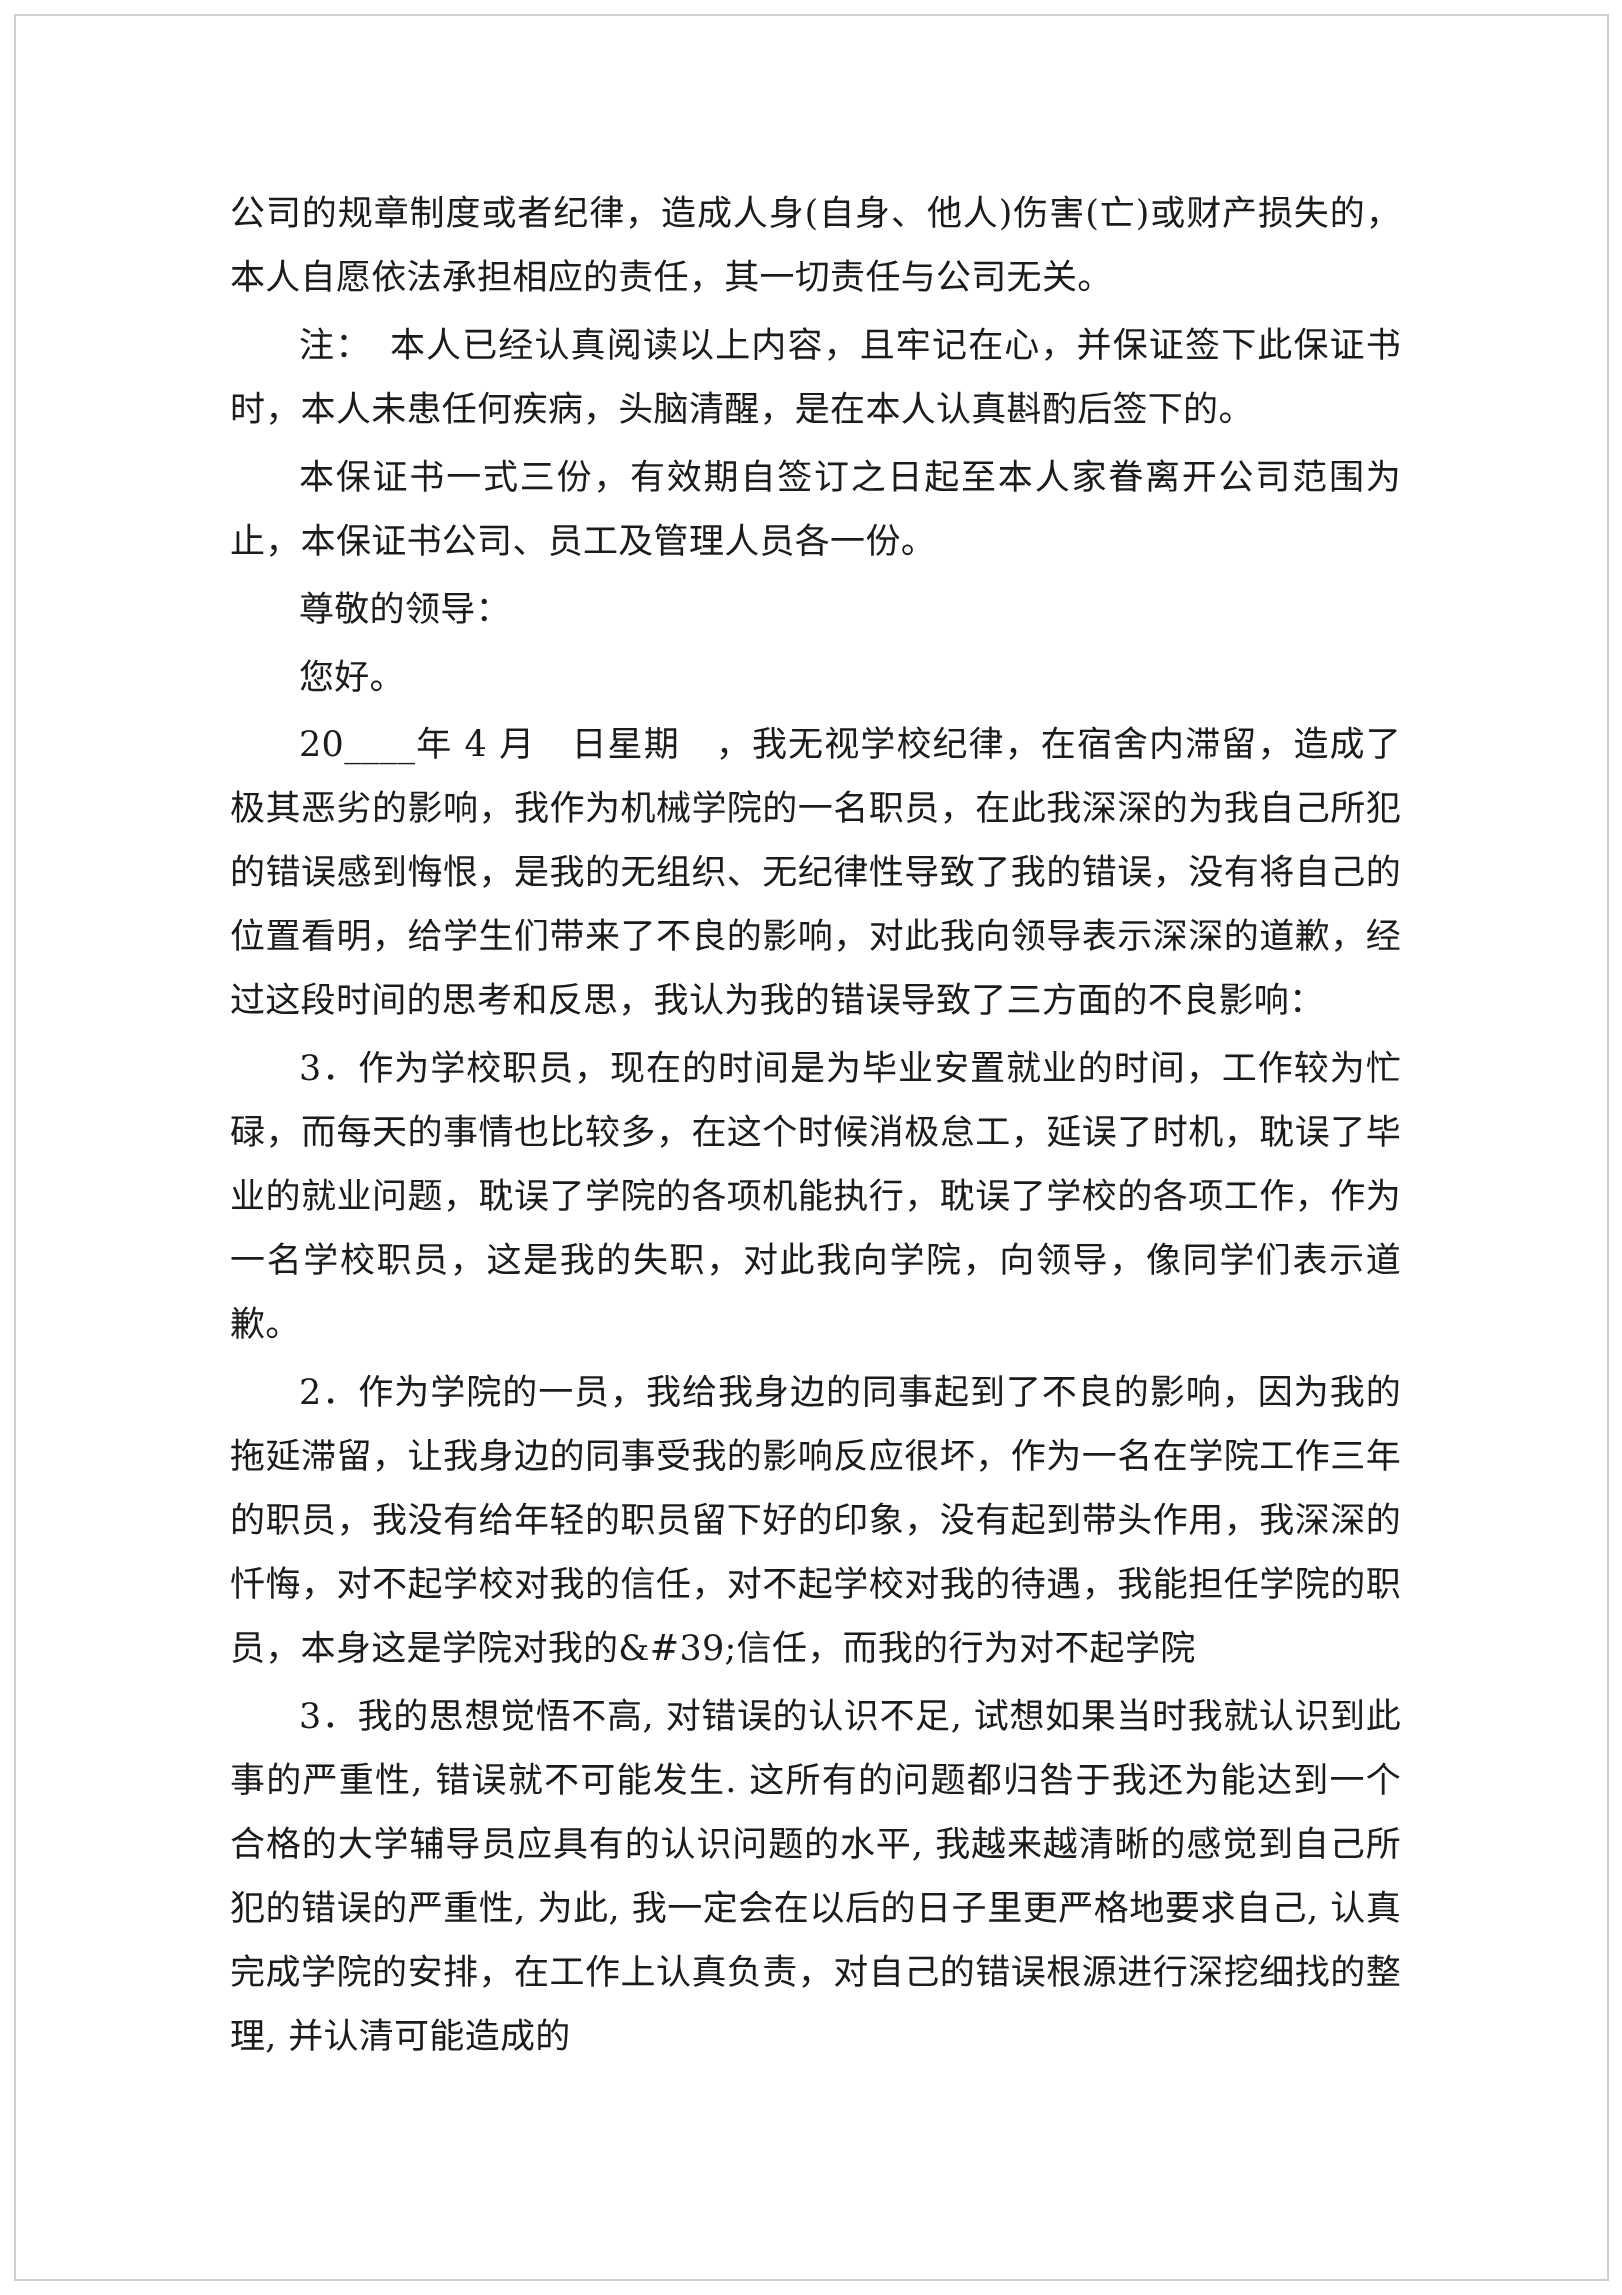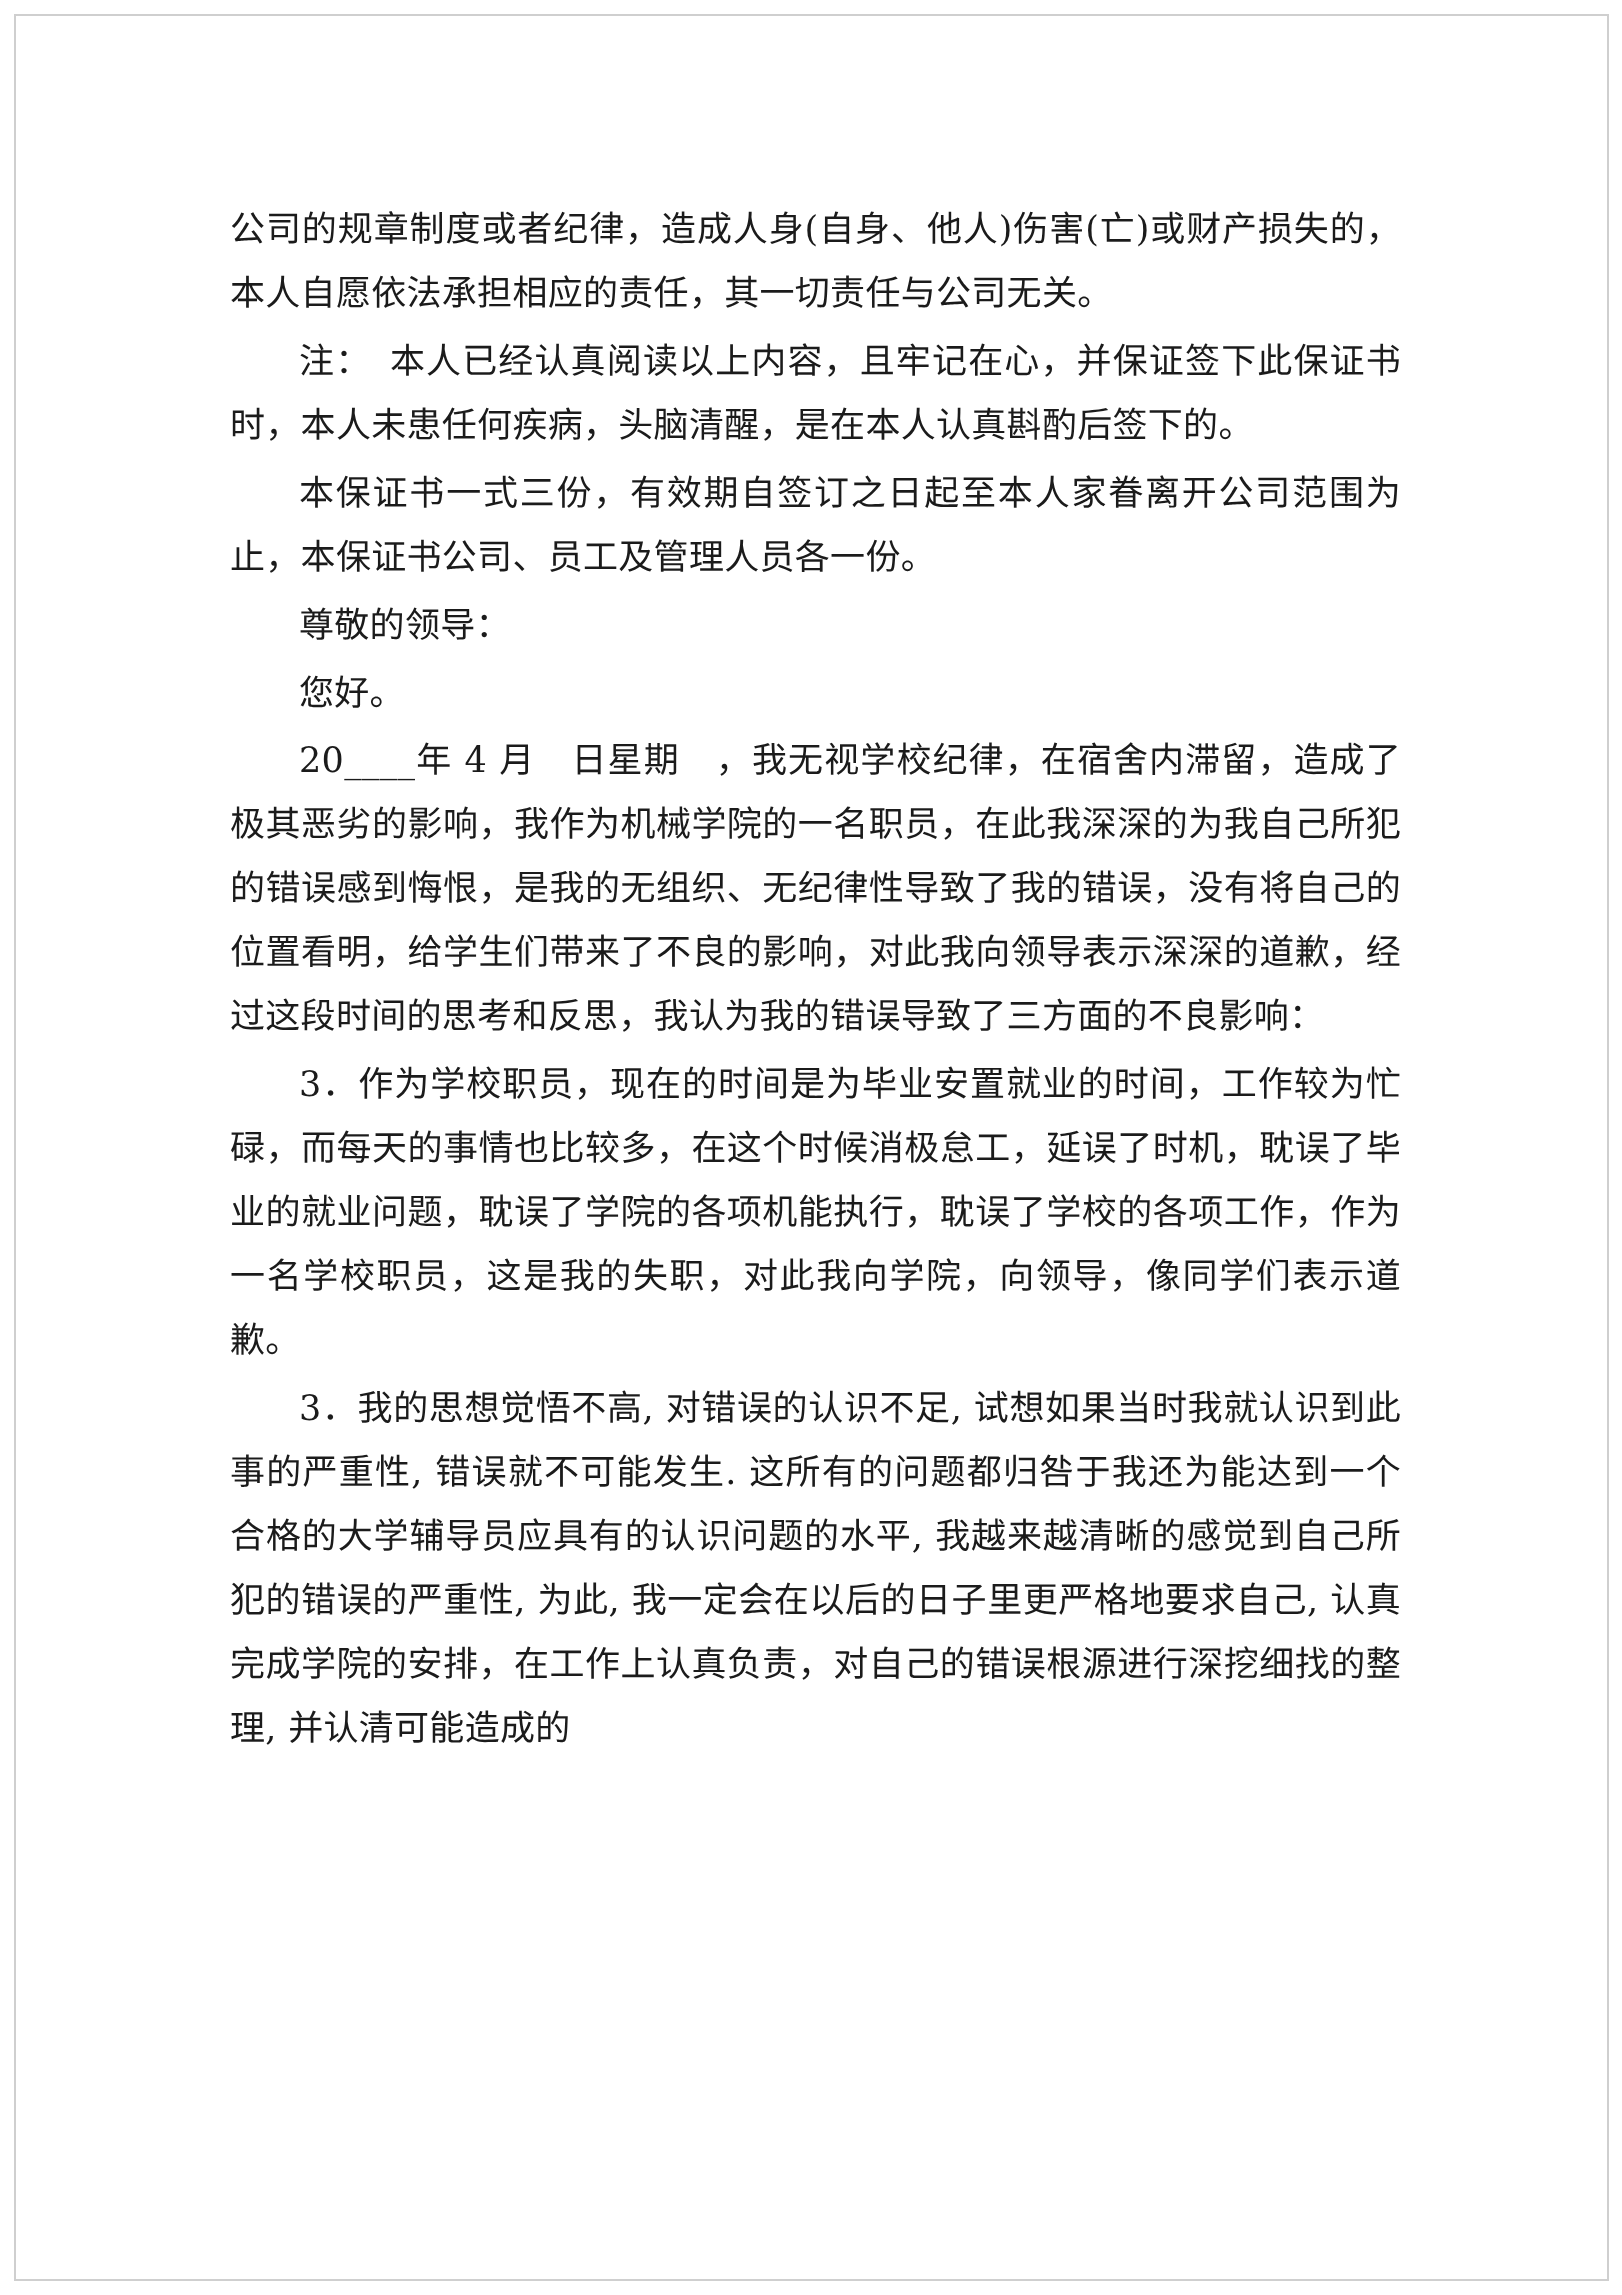--- a/index.html
+++ b/index.html
@@ -26,21 +26,21 @@
     top: 14.4px;
     right: 14.4px;
     bottom: 14.4px;
     border: 2px solid #cfcfcf;
     box-sizing: border-box;
     pointer-events: none;
   }
   .content {
     position: absolute;
     left: 230px;
-    top: 197px;
+    top: 181px;
     width: 1171px;
   }
   p {
     margin: 0 0 3.9px 0;
     font-size: 35px;
     line-height: 64px;
     color: #1b1b1b;
     text-align: justify;
     text-justify: inter-ideograph;
     letter-spacing: 0.3px;
@@ -65,19 +65,20 @@
 
 
     <p class="indent">尊敬的领导：</p>
 
     <p class="indent">您好。</p>
 
     <p class="indent">20____年 4 月　日星期　，我无视学校纪律，在宿舍内滞留，造成了极其恶劣的影响，我作为机械学院的一名职员，在此我深深的为我自己所犯的错误感到悔恨，是我的无组织、无纪律性导致了我的错误，没有将自己的位置看明，给学生们带来了不良的影响，对此我向领导表示深深的道歉，经过这段时间的思考和反思，我认为我的错误导致了三方面的不良影响：</p>
 
     <p class="indent">3．作为学校职员，现在的时间是为毕业安置就业的时间，工作较为忙碌，而每天的事情也比较多，在这个时候消极怠工，延误了时机，耽误了毕业的就业问题，耽误了学院的各项机能执行，耽误了学校的各项工作，作为一名学校职员，这是我的失职，对此我向学院，向领导，像同学们表示道歉。</p>
 
+    <p class="indent">2．作为学院的一员，我给我身边的同事起到了不良的影响，因为我的拖延滞留，让我身边的同事受我的影响反应很坏，作为一名在学院工作三年的职员，我没有给年轻的职员留下好的印象，没有起到带头作用，我深深的忏悔，对不起学校对我的信任，对不起学校对我的待遇，我能担任学院的职员，本身这是学院对我的&amp;#39;信任，而我的行为对不起学院</p>
 
 
     <p class="indent">3．我的思想觉悟不高, 对错误的认识不足, 试想如果当时我就认识到此事的严重性, 错误就不可能发生. 这所有的问题都归咎于我还为能达到一个合格的大学辅导员应具有的认识问题的水平, 我越来越清晰的感觉到自己所犯的错误的严重性, 为此, 我一定会在以后的日子里更严格地要求自己, 认真完成学院的安排，在工作上认真负责，对自己的错误根源进行深挖细找的整理, 并认清可能造成的</p>
 
   </div>
 </div>
 
 
 </body></html>

